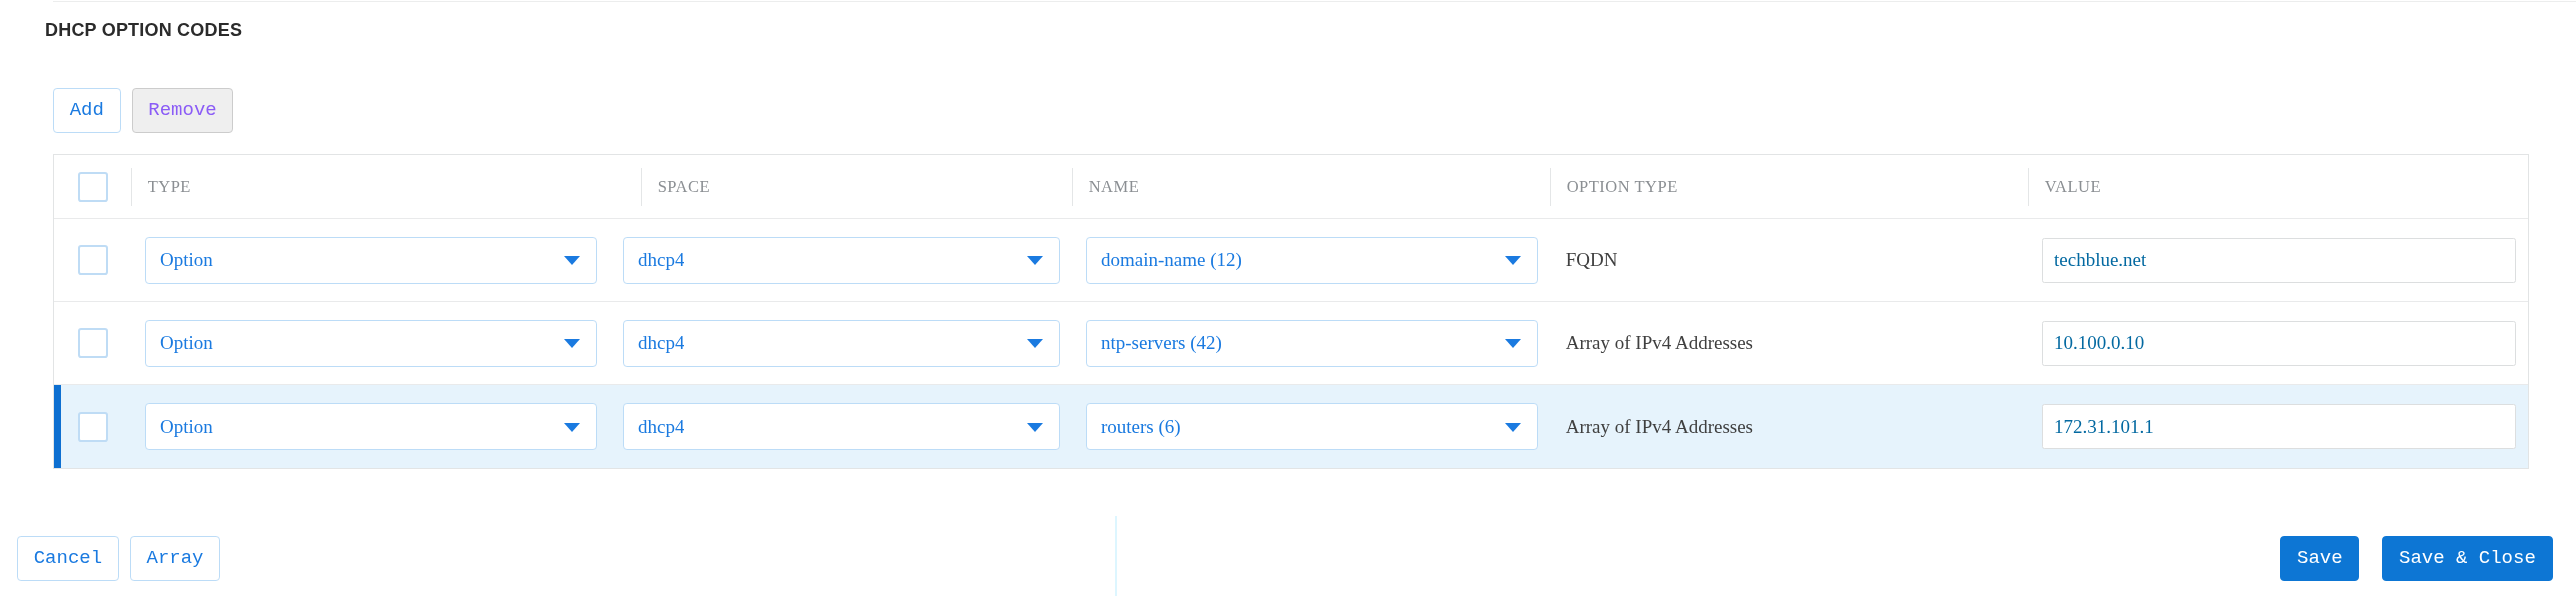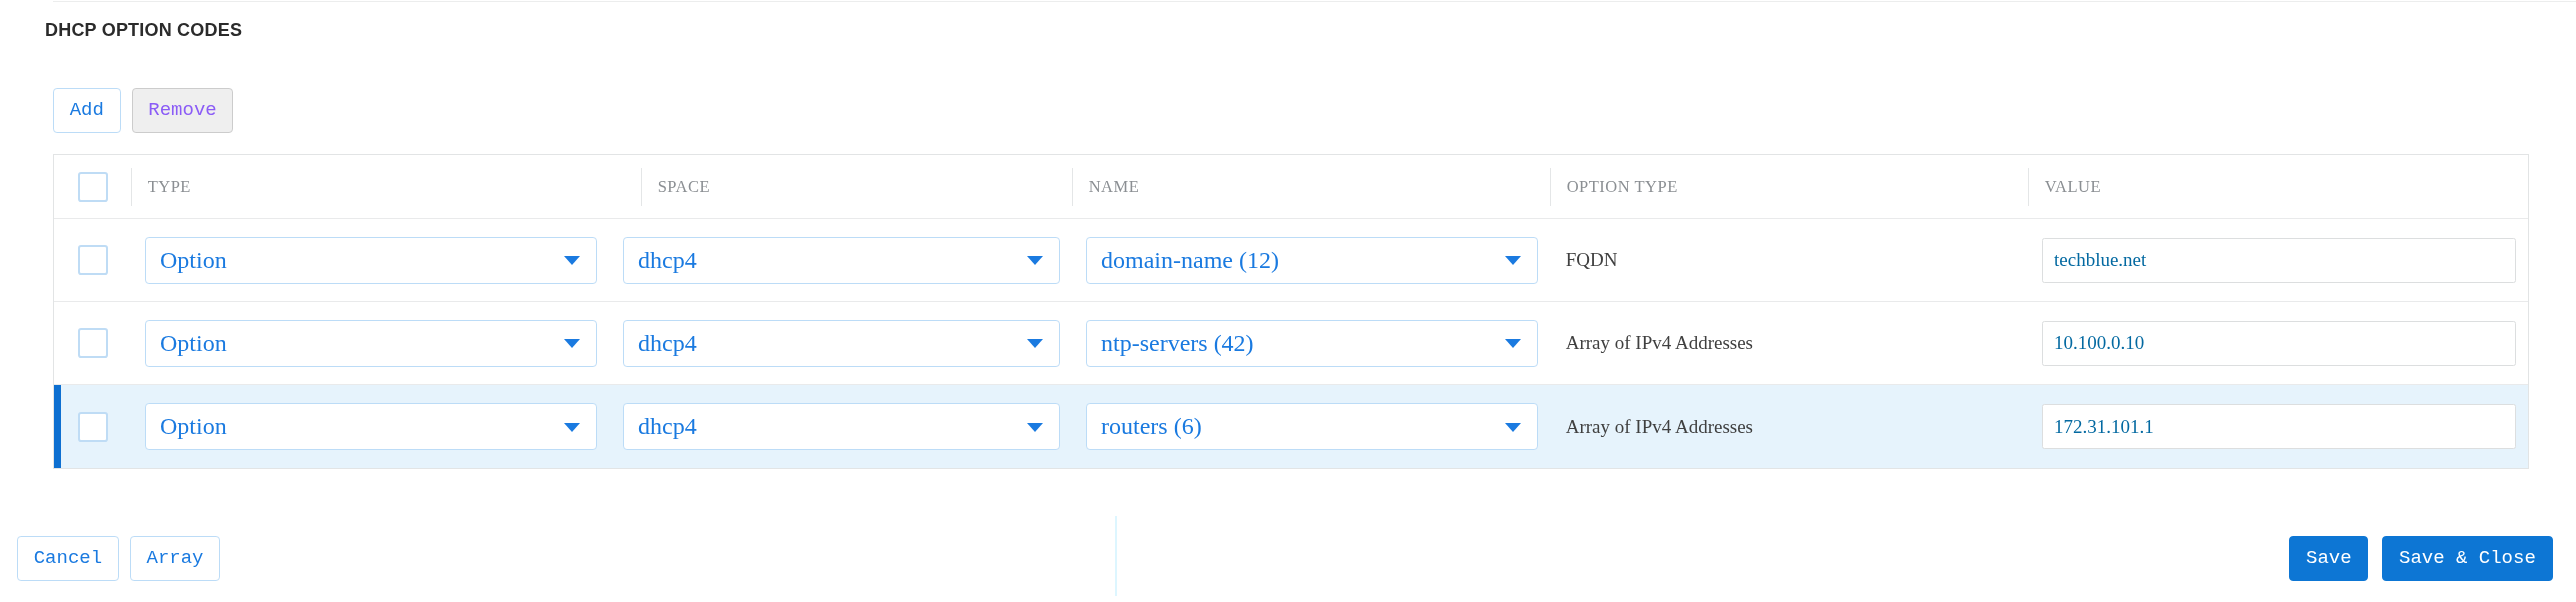--- a/index.html
+++ b/index.html
@@ -155,21 +155,21 @@
     height: 47px;
     border: 1.6px solid #bcdcf7;
     border-radius: 3.9px;
     background: #ffffff;
     display: flex;
     align-items: center;
     padding: 0 14px;
     cursor: pointer;
   }
   .select .sel-text {
-    font-size: 24px;
+    font-size: 19px;
     color: #1a7ae0;
     white-space: nowrap;
     overflow: hidden;
     text-overflow: ellipsis;
   }
   .caret {
     position: absolute;
     right: 15.7px;
     top: 50%;
     margin-top: -3.9px;
@@ -208,21 +208,21 @@
     left: 17px;
     top: 536px;
     display: flex;
     gap: 11px;
   }
   .footer-right {
     position: absolute;
     right: 23.5px;
     top: 536px;
     display: flex;
-    gap: 14px;
+    gap: 23px;
     align-items: flex-end;
   }
   .footer-divider {
     position: absolute;
     left: 1115px;
     top: 516px;
     width: 2.4px;
     height: 80px;
     background: #ddf6ff;
   }

